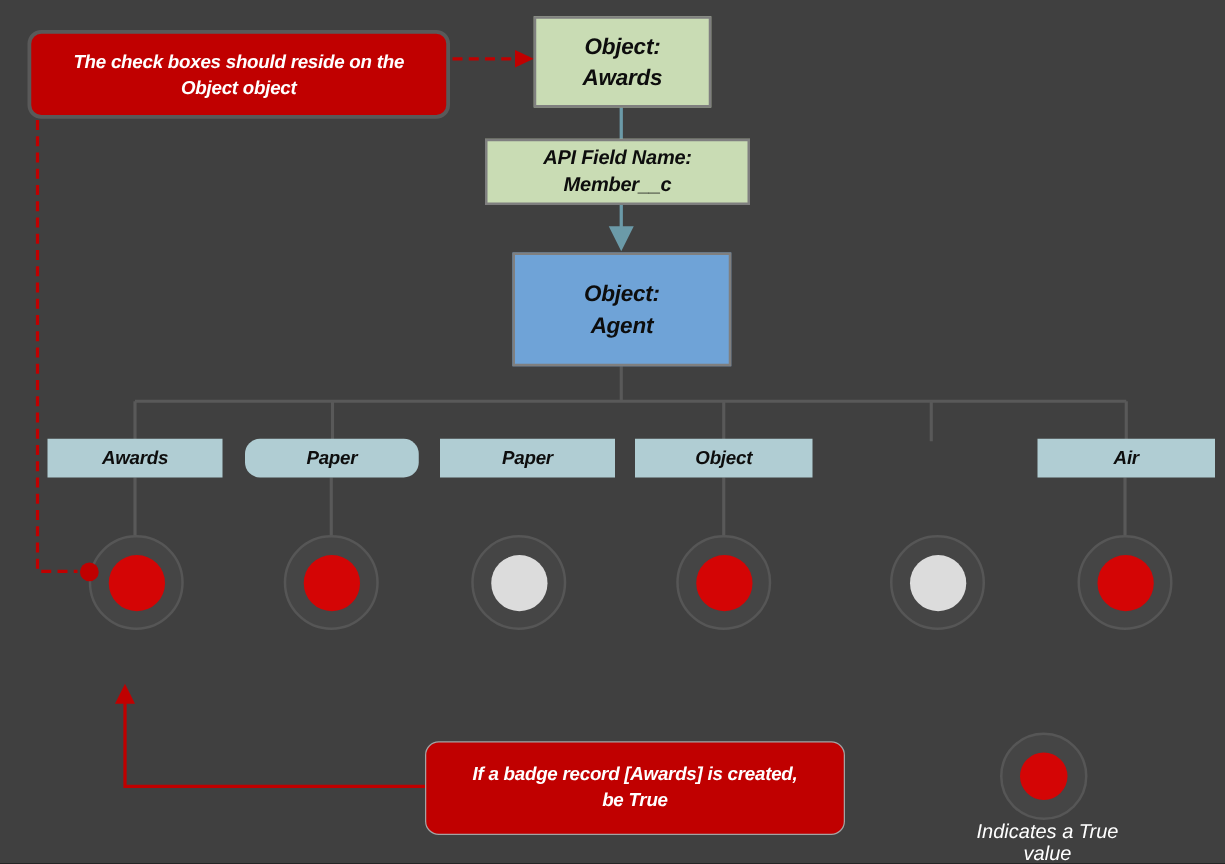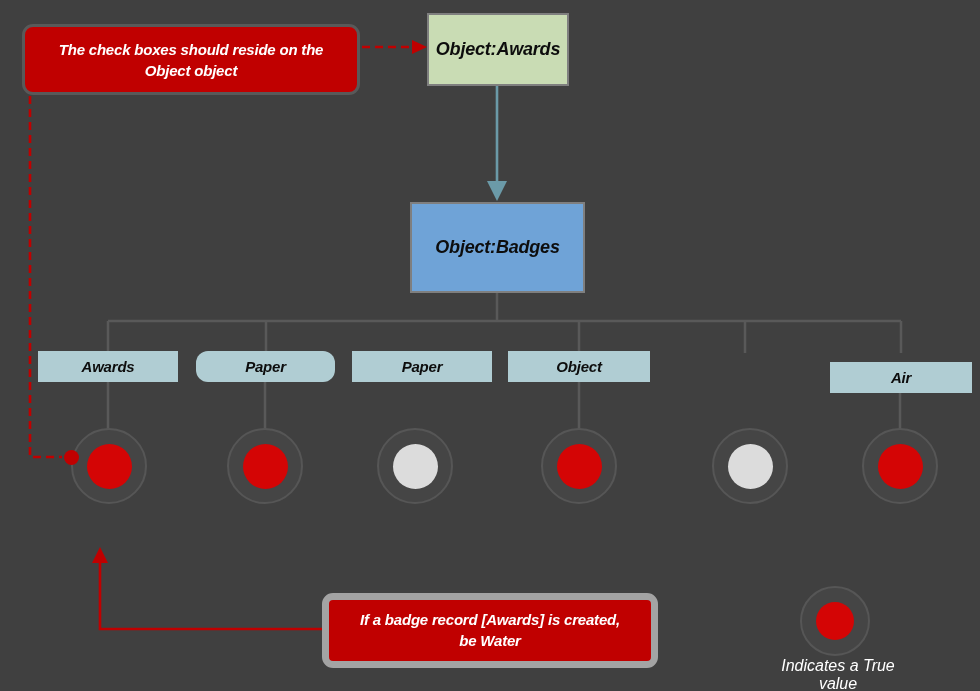--- a/index.html
+++ b/index.html
@@ -6,21 +6,21 @@
   .canvas{
     position:relative;width:980px;height:691px;background:#404040;overflow:hidden;
     font-family:"Liberation Sans",sans-serif;
     font-style:italic;
   }
   .wires{position:absolute;left:0;top:0;width:980px;height:691px;}
 
   
   .node{
     position:absolute;box-sizing:border-box;border:2px solid #7f7f7f;
-    display:flex;align-items:center;justify-content:center;
+    display:flex;flex-direction:column;align-items:center;justify-content:center;
     color:#0d0d0d;font-weight:bold;text-align:center;letter-spacing:-0.2px;
   }
   .node .l1,.node .l2{line-height:1.35;}
   .green{background:#c9dcb4;}
   .blue{background:#6fa3d7;}
   .node-agent{left:427px;top:13px;width:142px;height:73px;font-size:18px;}
   .node-api{left:388px;top:111px;width:212px;height:53px;font-size:16px;}
   .node-badges{left:410px;top:202px;width:175px;height:91px;font-size:18px;}
 
   
@@ -41,21 +41,21 @@
   .inner[data-state="false"]{background:#dcdcdc;}
 
   
   .callout{
     position:absolute;box-sizing:border-box;background:#c00000;border-radius:11px;
     display:flex;flex-direction:column;align-items:center;justify-content:center;
     color:#fff;font-weight:bold;font-size:15px;line-height:1.4;text-align:center;
     letter-spacing:-0.2px;
   }
   .callout-top{left:22px;top:24px;width:338px;height:71px;border:3px solid #595959;}
-  .callout-bottom{left:322px;top:593px;width:336px;height:75px;border:7px solid #a3a3a3;line-height:1.35;}
+  .callout-bottom{left:340px;top:593px;width:336px;height:75px;border:1px solid #a3a3a3;line-height:1.35;}
 
   
   .red-dot{
     position:absolute;left:64px;top:450px;width:15px;height:15px;border-radius:50%;
     background:#c00000;
   }
 
   
   .legend-ring{
     position:absolute;left:800px;top:586px;width:70px;height:70px;border-radius:50%;
@@ -103,39 +103,43 @@
   <div class="callout callout-top">
     <div>The check boxes should reside on the</div>
     <div>Object object</div>
   </div>
 
   <div class="node green node-agent">
     <div class="l1">Object:</div>
     <div class="l2">Awards</div>
   </div>
 
+  <div class="node green node-api">
+    <div class="l1">API Field Name:</div>
+    <div class="l2">Member__c</div>
+  </div>
 
   <div class="node blue node-badges">
     <div class="l1">Object:</div>
-    <div class="l2">Badges</div>
+    <div class="l2">Agent</div>
   </div>
 
   <div class="badge-label" style="left:38px;width:140px;">
       <span>Awards</span>
     </div>
   <div class="badge-label" style="left:196px;width:139px;border-radius:12px;">
       <span>Paper</span>
     </div>
   <div class="badge-label" style="left:352px;width:140px;">
       <span>Paper</span>
     </div>
   <div class="badge-label" style="left:508px;width:142px;">
       <span>Object</span>
     </div>
-  <div class="badge-label" style="left:830px;width:142px;margin-top:11px;">
+  <div class="badge-label" style="left:830px;width:142px;">
       <span>Air</span>
     </div>
 
   <div class="ring" style="left:71px;">
       <div class="inner" data-state="true"></div>
     </div>
   <div class="ring" style="left:227px;">
       <div class="inner" data-state="true"></div>
     </div>
   <div class="ring" style="left:377px;">
@@ -148,21 +152,21 @@
       <div class="inner" data-state="false"></div>
     </div>
   <div class="ring" style="left:862px;">
       <div class="inner" data-state="true"></div>
     </div>
 
   <div class="red-dot"></div>
 
   <div class="callout callout-bottom">
     <div>If a badge record [Awards] is created,</div>
-    <div>be Water</div>
+    <div>be True</div>
   </div>
 
   <div class="legend-ring">
     <div class="inner" data-state="true"></div>
   </div>
   <div class="legend-text">Indicates a True value</div>
 
 </div>
 
 </body></html>

